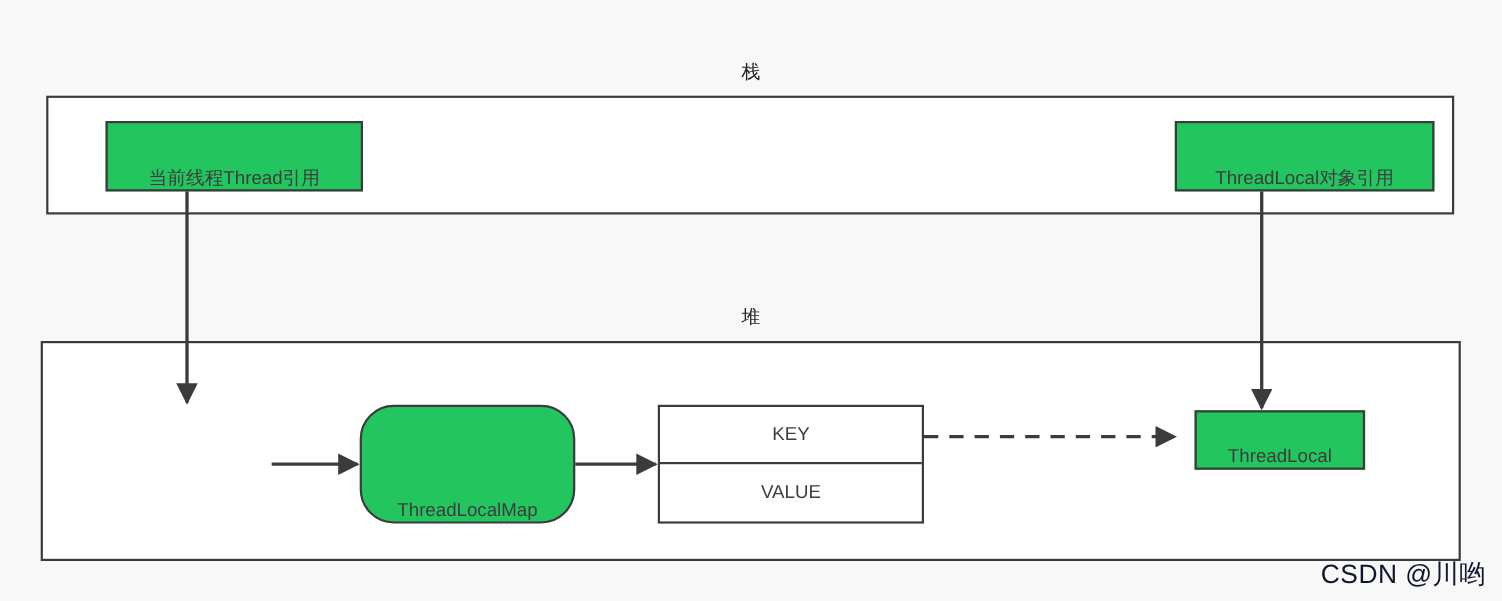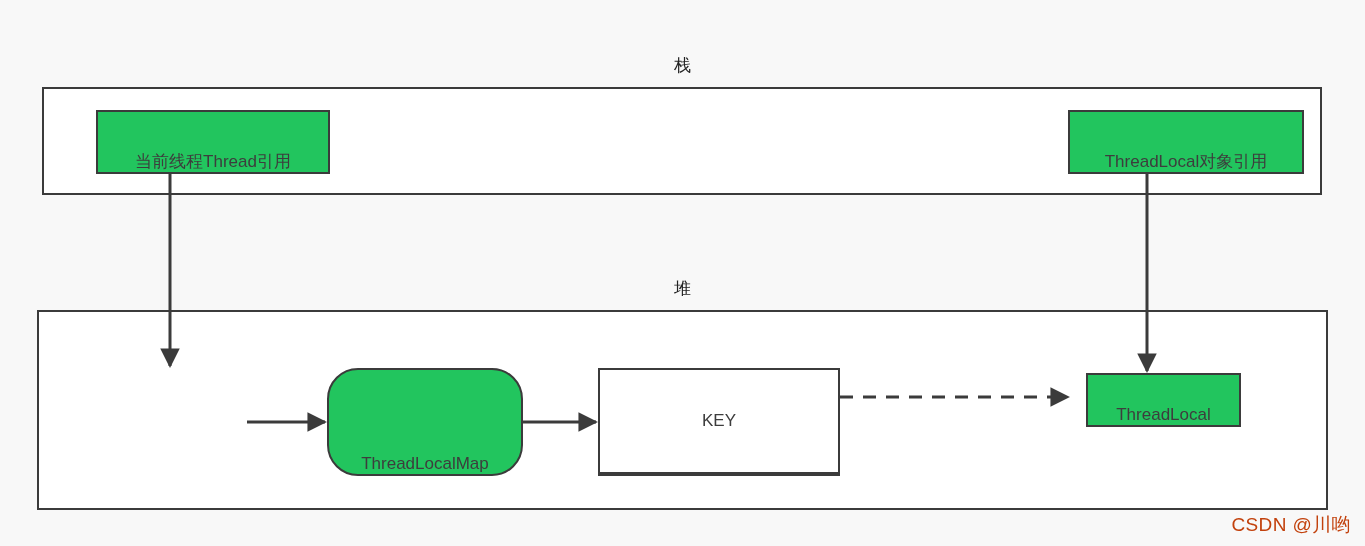--- a/index.html
+++ b/index.html
@@ -93,22 +93,22 @@
     height: 546px;
     pointer-events: none;
     overflow: visible;
   }
 
   
   .watermark {
     position: absolute;
     right: 14px;
     bottom: 8px;
-    font-size: 19px;
-    color: #c2410c;
+    font-size: 24px;
+    color: #0f172a;
     white-space: nowrap;
     letter-spacing: 0.4px;
   }
 </style>
 </head>
 <body>
 
 <div id="canvas">
 
   <div class="region-label" style="left:0; top:57px; width:1365px;">栈</div>
@@ -130,20 +130,23 @@
 
   <div class="node" style="left:327px; top:368px; width:196px; height:108px;border-radius:31px;">
     <span class="node-label">ThreadLocalMap</span>
   </div>
 
   <div class="entry-box" style="left:598px; top:368px; width:242px; height:108px;">
     <div class="entry-right" style="flex:1 1 auto;">
       <div class="entry-cell top">
         <span class="node-label">KEY</span>
       </div>
+      <div class="entry-cell">
+        <span class="node-label">VALUE</span>
+      </div>
     </div>
   </div>
 
   <div class="node" style="left:1070px; top:373px; width:155px; height:54px;margin-left:16px;">
     <span class="node-label">ThreadLocal</span>
   </div>
 
   <svg class="conn" xmlns="http://www.w3.org/2000/svg">
     <defs>
       <marker id="arrowhead" viewBox="0 0 10 10" refX="9" refY="5" markerWidth="6.5" markerHeight="6.5" orient="auto-start-reverse">

